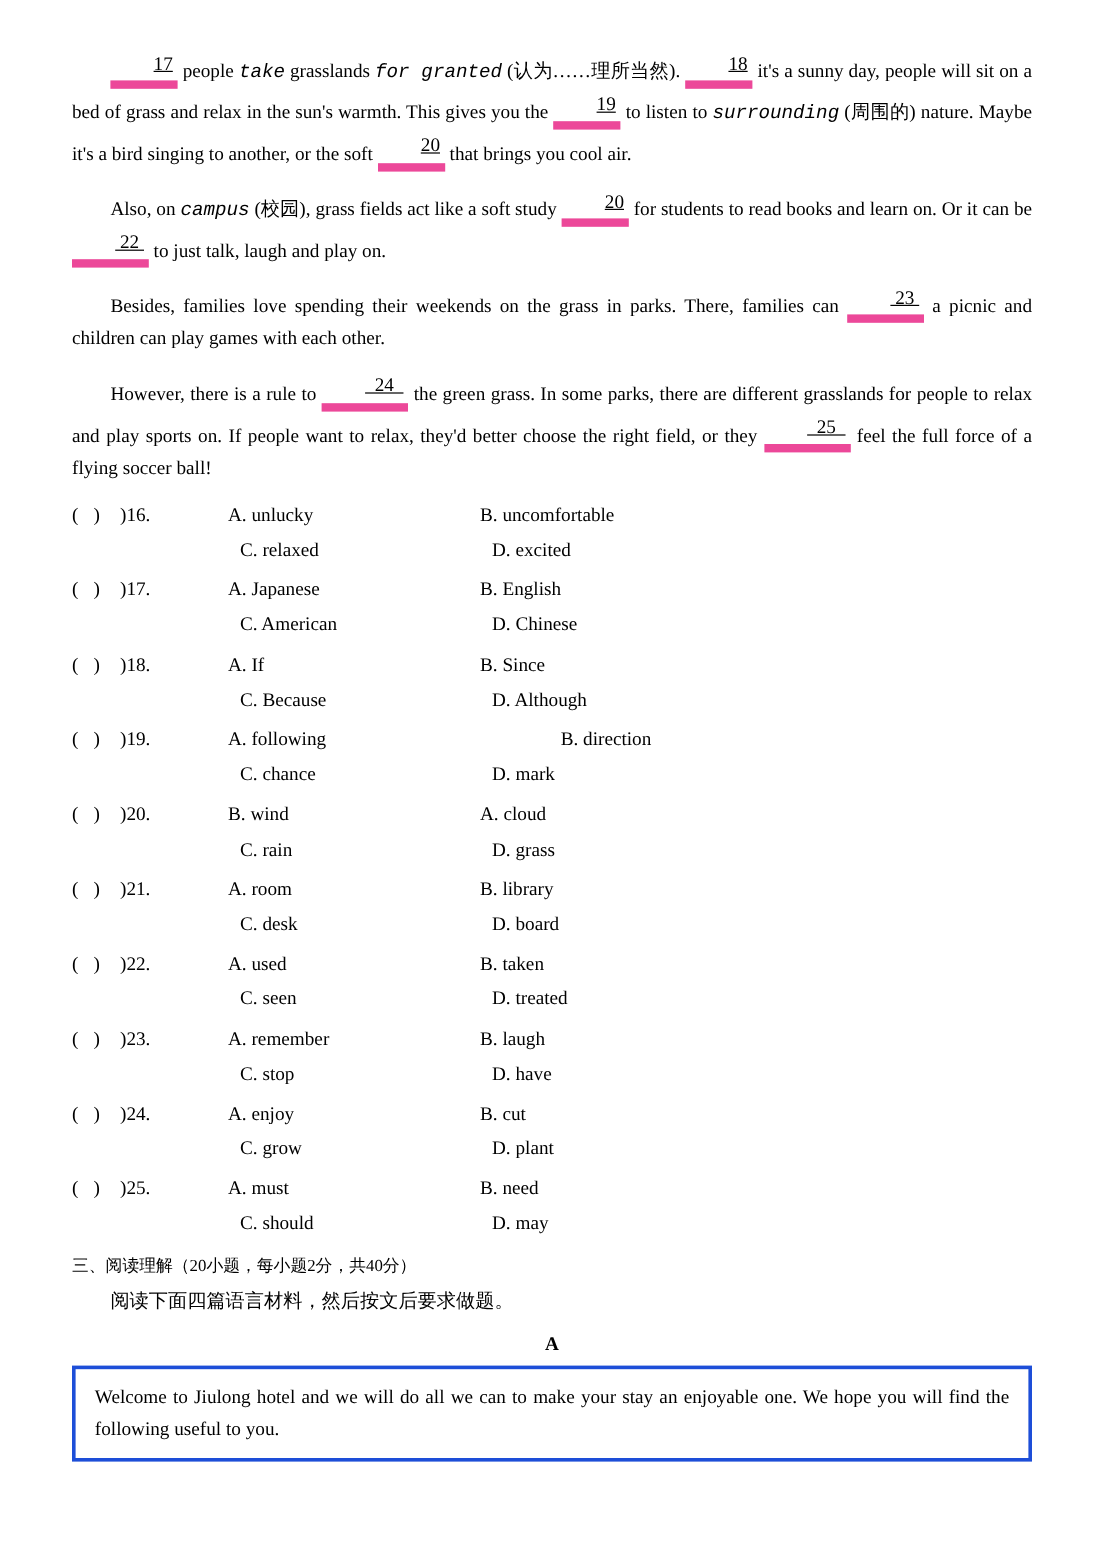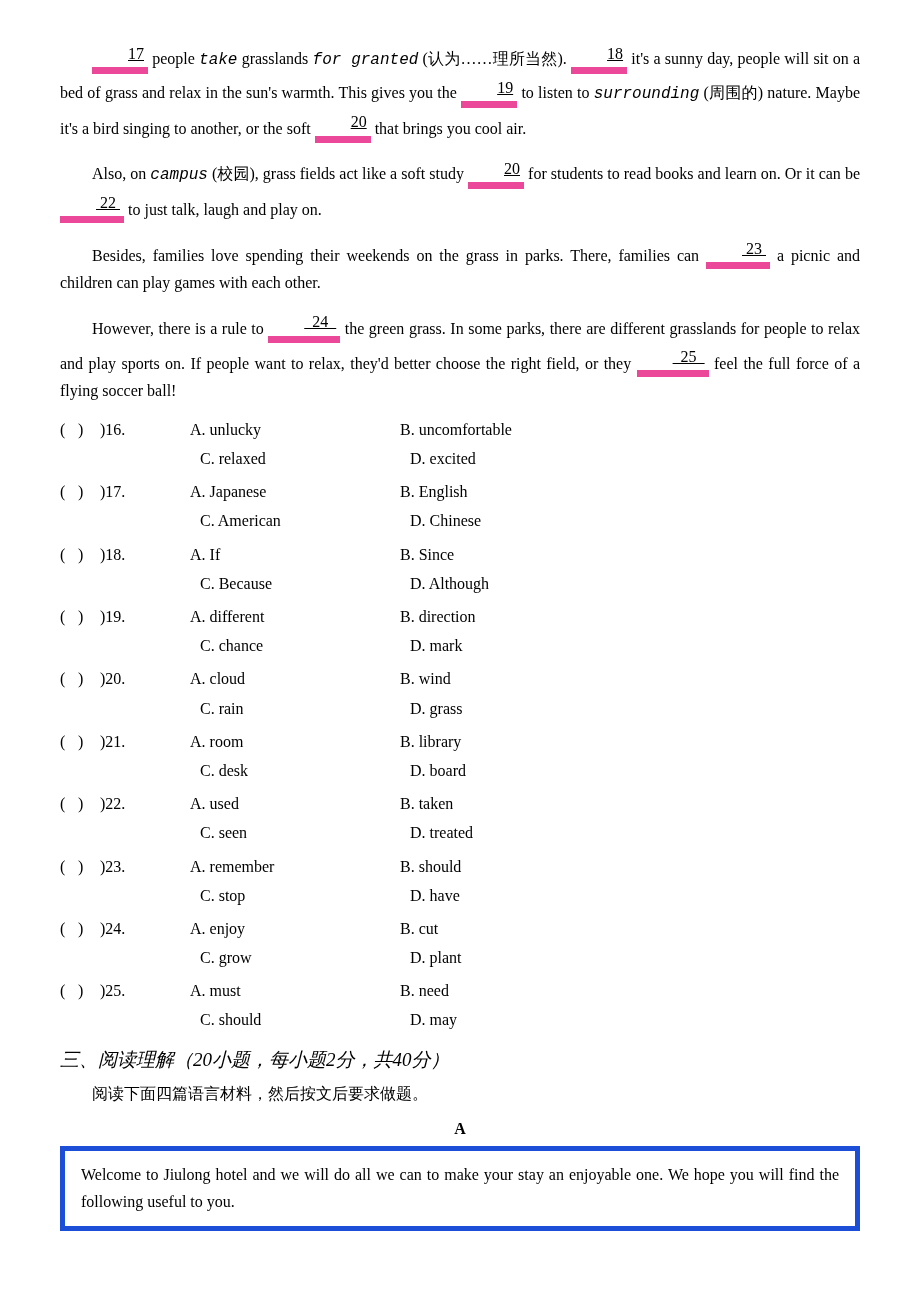--- a/index.html
+++ b/index.html
@@ -40,34 +40,33 @@
     }
     .choice-cd-row {
       display: flex;
       align-items: baseline;
       margin-bottom: 6px;
       padding-left: 140px;
     }
     .section-header {
       margin-top: 10px;
       margin-bottom: 4px;
-      font-size: 19px;
-      font-style: italic;
+      font-size: 14px;
     }
     .section-sub {
       text-indent: 2em;
       margin-bottom: 6px;
     }
     .section-letter {
       text-align: center;
       font-weight: bold;
       margin: 8px 0 4px 0;
     }
     .box {
-      border: 5px solid #1d4ed8;
+      border: 3px solid #1d4ed8;
       padding: 10px 16px;
       margin-top: 4px;
     }
     .box p {
       text-align: justify;
       line-height: 1.7;
     }
     .italic { font-style: italic; font-family: Liberation Mono, monospace; }
     .underline { text-decoration: underline; }
   </style>
@@ -145,35 +144,35 @@
       <div class="choice-cd-row">
     <span style="display:inline-block;width:210px;">C. Because</span>
     <span style="display:inline-block;width:210px;">D. Although</span>
   </div>
     </div>
     <div>
       <div class="choice-row">
     <span style="display:inline-block;width:18px;">(</span>
     <span style="display:inline-block;width:22px;">)</span>
     <span style="display:inline-block;width:90px;">)19.</span>
-    <span style="display:inline-block;width:210px;">A. different</span>
-    <span style="display:inline-block;width:210px;">B. direction</span>
+    <span style="display:inline-block;width:210px;">A. following</span>
+    <span style="display:inline-block;width:210px;text-align:center;">B. direction</span>
   </div>
       <div class="choice-cd-row">
     <span style="display:inline-block;width:210px;">C. chance</span>
     <span style="display:inline-block;width:210px;">D. mark</span>
   </div>
     </div>
     <div>
       <div class="choice-row">
     <span style="display:inline-block;width:18px;">(</span>
     <span style="display:inline-block;width:22px;">)</span>
     <span style="display:inline-block;width:90px;">)20.</span>
+    <span style="display:inline-block;width:210px;">B. wind</span>
     <span style="display:inline-block;width:210px;">A. cloud</span>
-    <span style="display:inline-block;width:210px;">B. wind</span>
   </div>
       <div class="choice-cd-row">
     <span style="display:inline-block;width:210px;">C. rain</span>
     <span style="display:inline-block;width:210px;">D. grass</span>
   </div>
     </div>
     <div>
       <div class="choice-row">
     <span style="display:inline-block;width:18px;">(</span>
     <span style="display:inline-block;width:22px;">)</span>
@@ -198,21 +197,21 @@
     <span style="display:inline-block;width:210px;">C. seen</span>
     <span style="display:inline-block;width:210px;">D. treated</span>
   </div>
     </div>
     <div>
       <div class="choice-row">
     <span style="display:inline-block;width:18px;">(</span>
     <span style="display:inline-block;width:22px;">)</span>
     <span style="display:inline-block;width:90px;">)23.</span>
     <span style="display:inline-block;width:210px;">A. remember</span>
-    <span style="display:inline-block;width:210px;">B. should</span>
+    <span style="display:inline-block;width:210px;">B. laugh</span>
   </div>
       <div class="choice-cd-row">
     <span style="display:inline-block;width:210px;">C. stop</span>
     <span style="display:inline-block;width:210px;">D. have</span>
   </div>
     </div>
     <div>
       <div class="choice-row">
     <span style="display:inline-block;width:18px;">(</span>
     <span style="display:inline-block;width:22px;">)</span>

